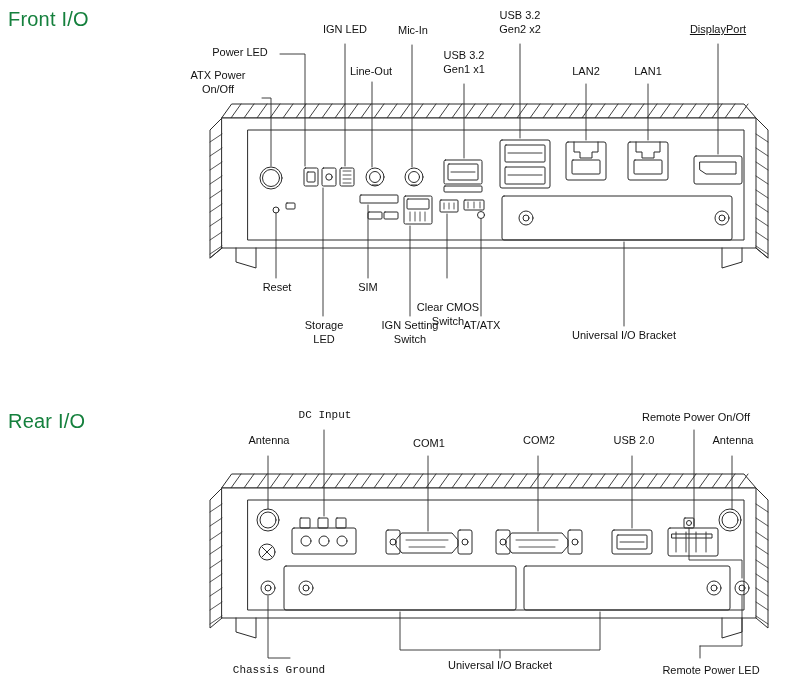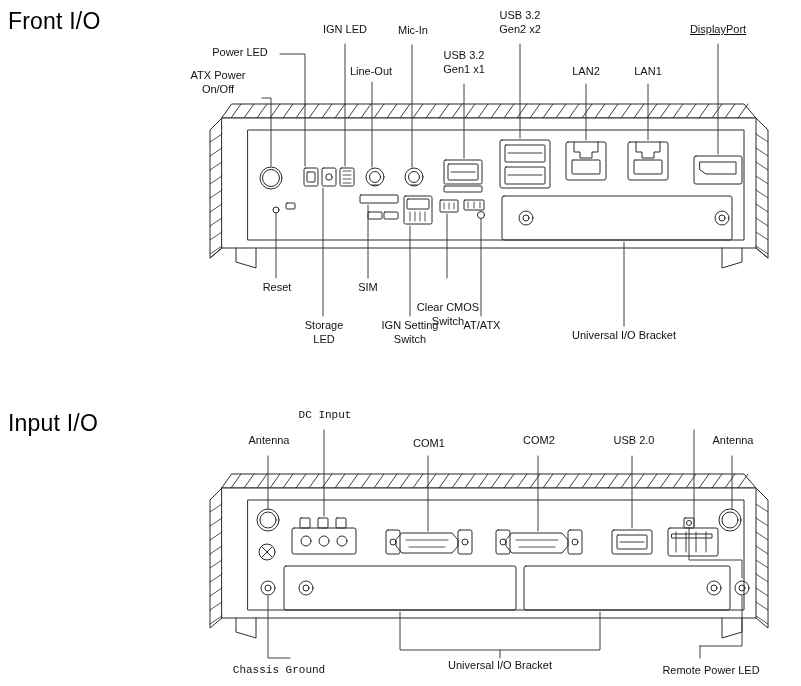--- a/index.html
+++ b/index.html
@@ -22,22 +22,22 @@
     height: 686px;
   }
   svg.diagram {
     position: absolute;
     left: 0; top: 0;
     width: 801px;
     height: 686px;
   }
   .section-title {
     position: absolute;
-    font-size: 23px;
-    color: #000000;
+    font-size: 20px;
+    color: #15803d;
     letter-spacing: .2px;
     white-space: nowrap;
   }
   .lbl {
     position: absolute;
     font-size: 11px;
     line-height: 14px;
     color: #111111;
     white-space: pre;
     text-align: center;
@@ -380,21 +380,21 @@
         <path d="M600 612 L600 650 L500 650"></path>
 
         <path d="M689 528 L689 560 L742 560 L742 578"></path>
         <path d="M700 658 L700 646"></path>
         <path d="M700 646 L742 646 L742 596"></path>
       </g>
     </g>
   </svg>
 
   <div class="section-title" style="left:8px; top:8px;">Front I/O</div>
-  <div class="section-title" style="left:8px; top:410px;">Input I/O</div>
+  <div class="section-title" style="left:8px; top:410px;">Rear I/O</div>
 
   <div class="lbl" style="left:172px; top:68px; width:92px;">ATX Power
 On/Off</div>
   <div class="lbl" style="left:196px; top:45px; width:88px;">Power LED</div>
   <div class="lbl" style="left:340px; top:64px; width:66px; left:338px;">Line-Out</div>
   <div class="lbl" style="left:310px; top:22px; width:70px;">IGN LED</div>
   <div class="lbl" style="left:384px; top:23px; width:58px;">Mic-In</div>
   <div class="lbl" style="left:428px; top:48px; width:72px;">USB 3.2
 Gen1 x1</div>
   <div class="lbl" style="left:484px; top:8px; width:72px;">USB 3.2
@@ -412,19 +412,20 @@
   <div class="lbl" style="left:398px; top:280px; width:100px;margin-top:20px;">Clear CMOS
 Switch</div>
   <div class="lbl" style="left:446px; top:318px; width:72px;">AT/ATX</div>
   <div class="lbl" style="left:548px; top:328px; width:152px;">Universal I/O Bracket</div>
 
   <div class="lbl" style="left:230px; top:433px; width:78px;">Antenna</div>
   <div class="lbl" style="left:288px; top:408px; width:74px;font-family:Liberation Mono, monospace;">DC Input</div>
   <div class="lbl" style="left:398px; top:436px; width:62px;">COM1</div>
   <div class="lbl" style="left:508px; top:433px; width:62px;">COM2</div>
   <div class="lbl" style="left:598px; top:433px; width:72px;">USB 2.0</div>
+  <div class="lbl" style="left:614px; top:410px; width:164px;">Remote Power On/Off</div>
   <div class="lbl" style="left:694px; top:433px; width:78px;">Antenna</div>
 
   <div class="lbl" style="left:216px; top:663px; width:126px;font-family:Liberation Mono, monospace;">Chassis Ground</div>
   <div class="lbl" style="left:424px; top:658px; width:152px;">Universal I/O Bracket</div>
   <div class="lbl" style="left:640px; top:663px; width:142px;">Remote Power LED</div>
 
 </div>
 
 </body></html>

